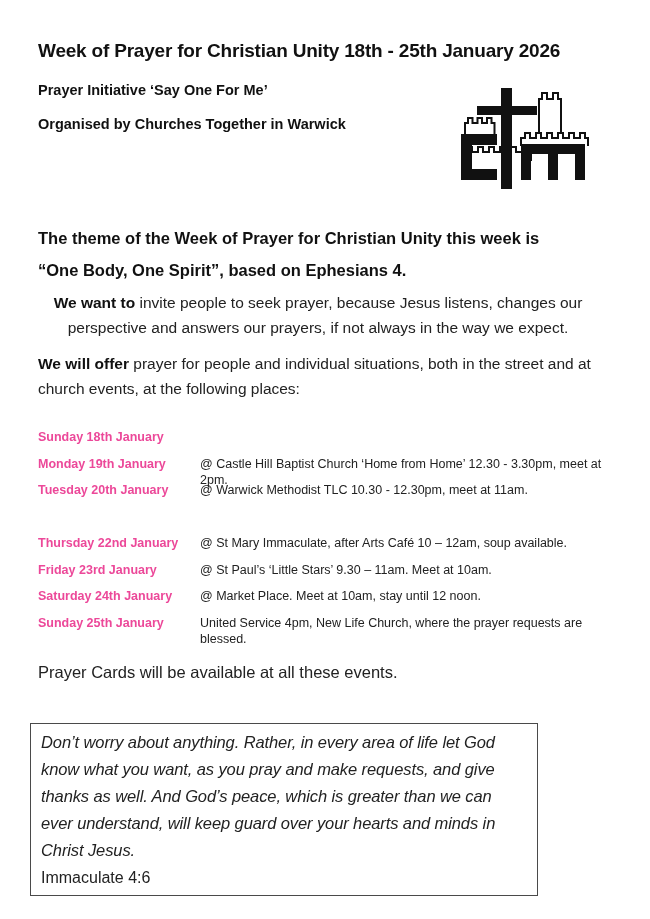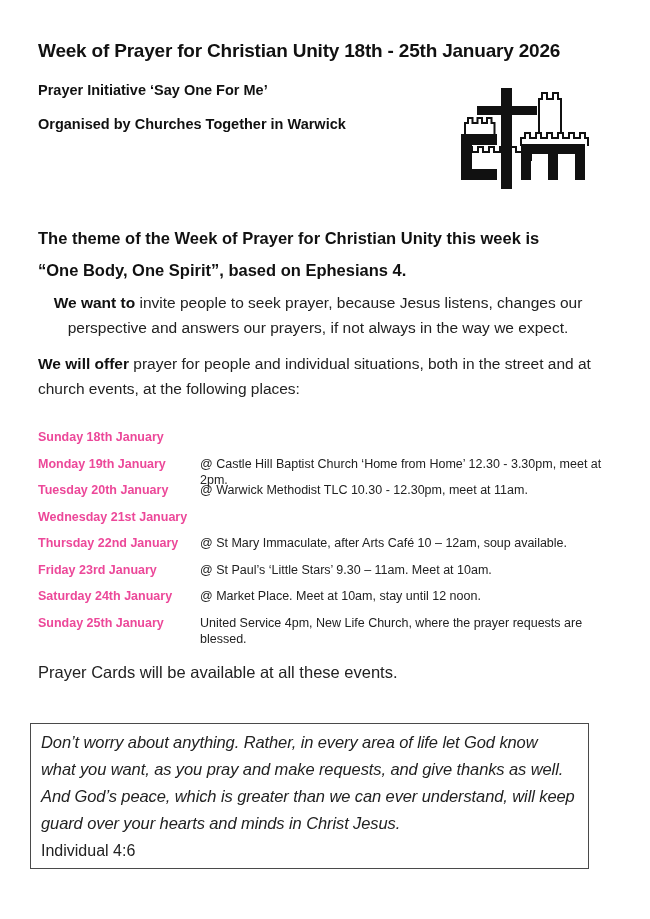--- a/index.html
+++ b/index.html
@@ -78,21 +78,21 @@
   p.cards {
     margin-top: 22px;
     font-size: 16.5px;
     color: #222;
   }
 
   .quote-box {
     box-sizing: border-box;
     margin-left: -8px;
     margin-top: 41px;
-    width: 559px;
+    width: 508px;
     border: 1.5px solid #4a4a4a;
     background: #fff;
     padding: 5px 12px 4px 10px;
   }
   .quote-box .quote {
     font-style: italic;
     font-size: 16.5px;
     line-height: 27px;
     color: #222;
     letter-spacing: -0.1px;
@@ -149,21 +149,20 @@
     </div>
     <div class="schedule-row">
       <span class="day">Monday 19th January</span>
       <span class="detail">@ Castle Hill Baptist Church ‘Home from Home’ 12.30 - 3.30pm, meet at 2pm.</span>
     </div>
     <div class="schedule-row">
       <span class="day">Tuesday 20th January</span>
       <span class="detail">@ Warwick Methodist TLC 10.30 - 12.30pm, meet at 11am.</span>
     </div>
     <div class="schedule-row">
-      <span class="day">Wednesday 21st January</span>
     </div>
     <div class="schedule-row">
       <span class="day">Thursday 22nd January</span>
       <span class="detail">@ St Mary Immaculate, after Arts Café 10 – 12am, soup available.</span>
     </div>
     <div class="schedule-row">
       <span class="day">Friday 23rd January</span>
       <span class="detail">@ St Paul’s ‘Little Stars’ 9.30 – 11am. Meet at 10am.</span>
     </div>
     <div class="schedule-row">
@@ -173,16 +172,16 @@
     <div class="schedule-row">
       <span class="day">Sunday 25th January</span>
       <span class="detail">United Service 4pm, New Life Church, where the prayer requests are blessed.</span>
     </div>
   </section>
 
   <p class="cards">Prayer Cards will be available at all these events.</p>
 
   <div class="quote-box">
     <p class="quote">Don’t worry about anything. Rather, in every area of life let God know what you want, as you pray and make requests, and give thanks as well. And God’s peace, which is greater than we can ever understand, will keep guard over your hearts and minds in Christ Jesus.</p>
-    <p class="attribution">Individual 4:6</p>
+    <p class="attribution">Immaculate 4:6</p>
   </div>
 
 </div>
 
 </body></html>

